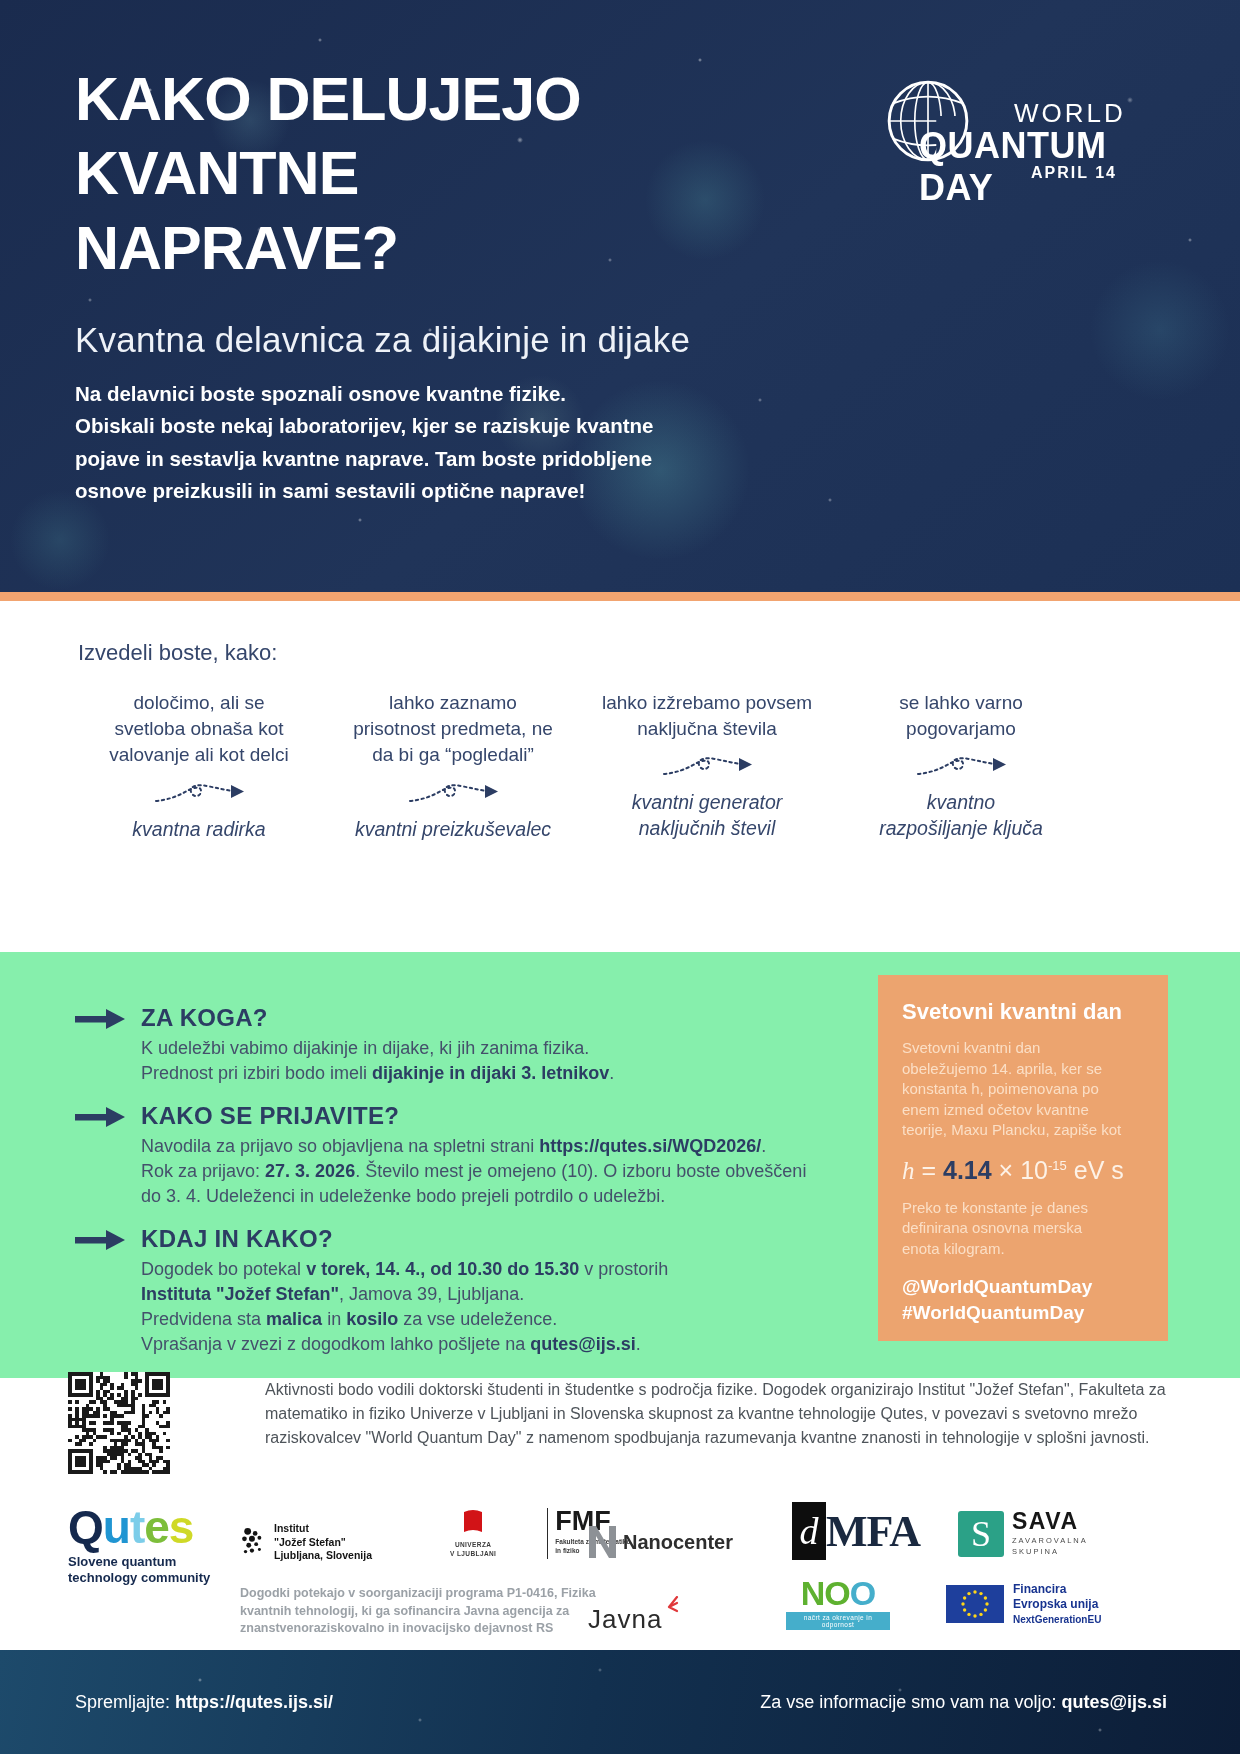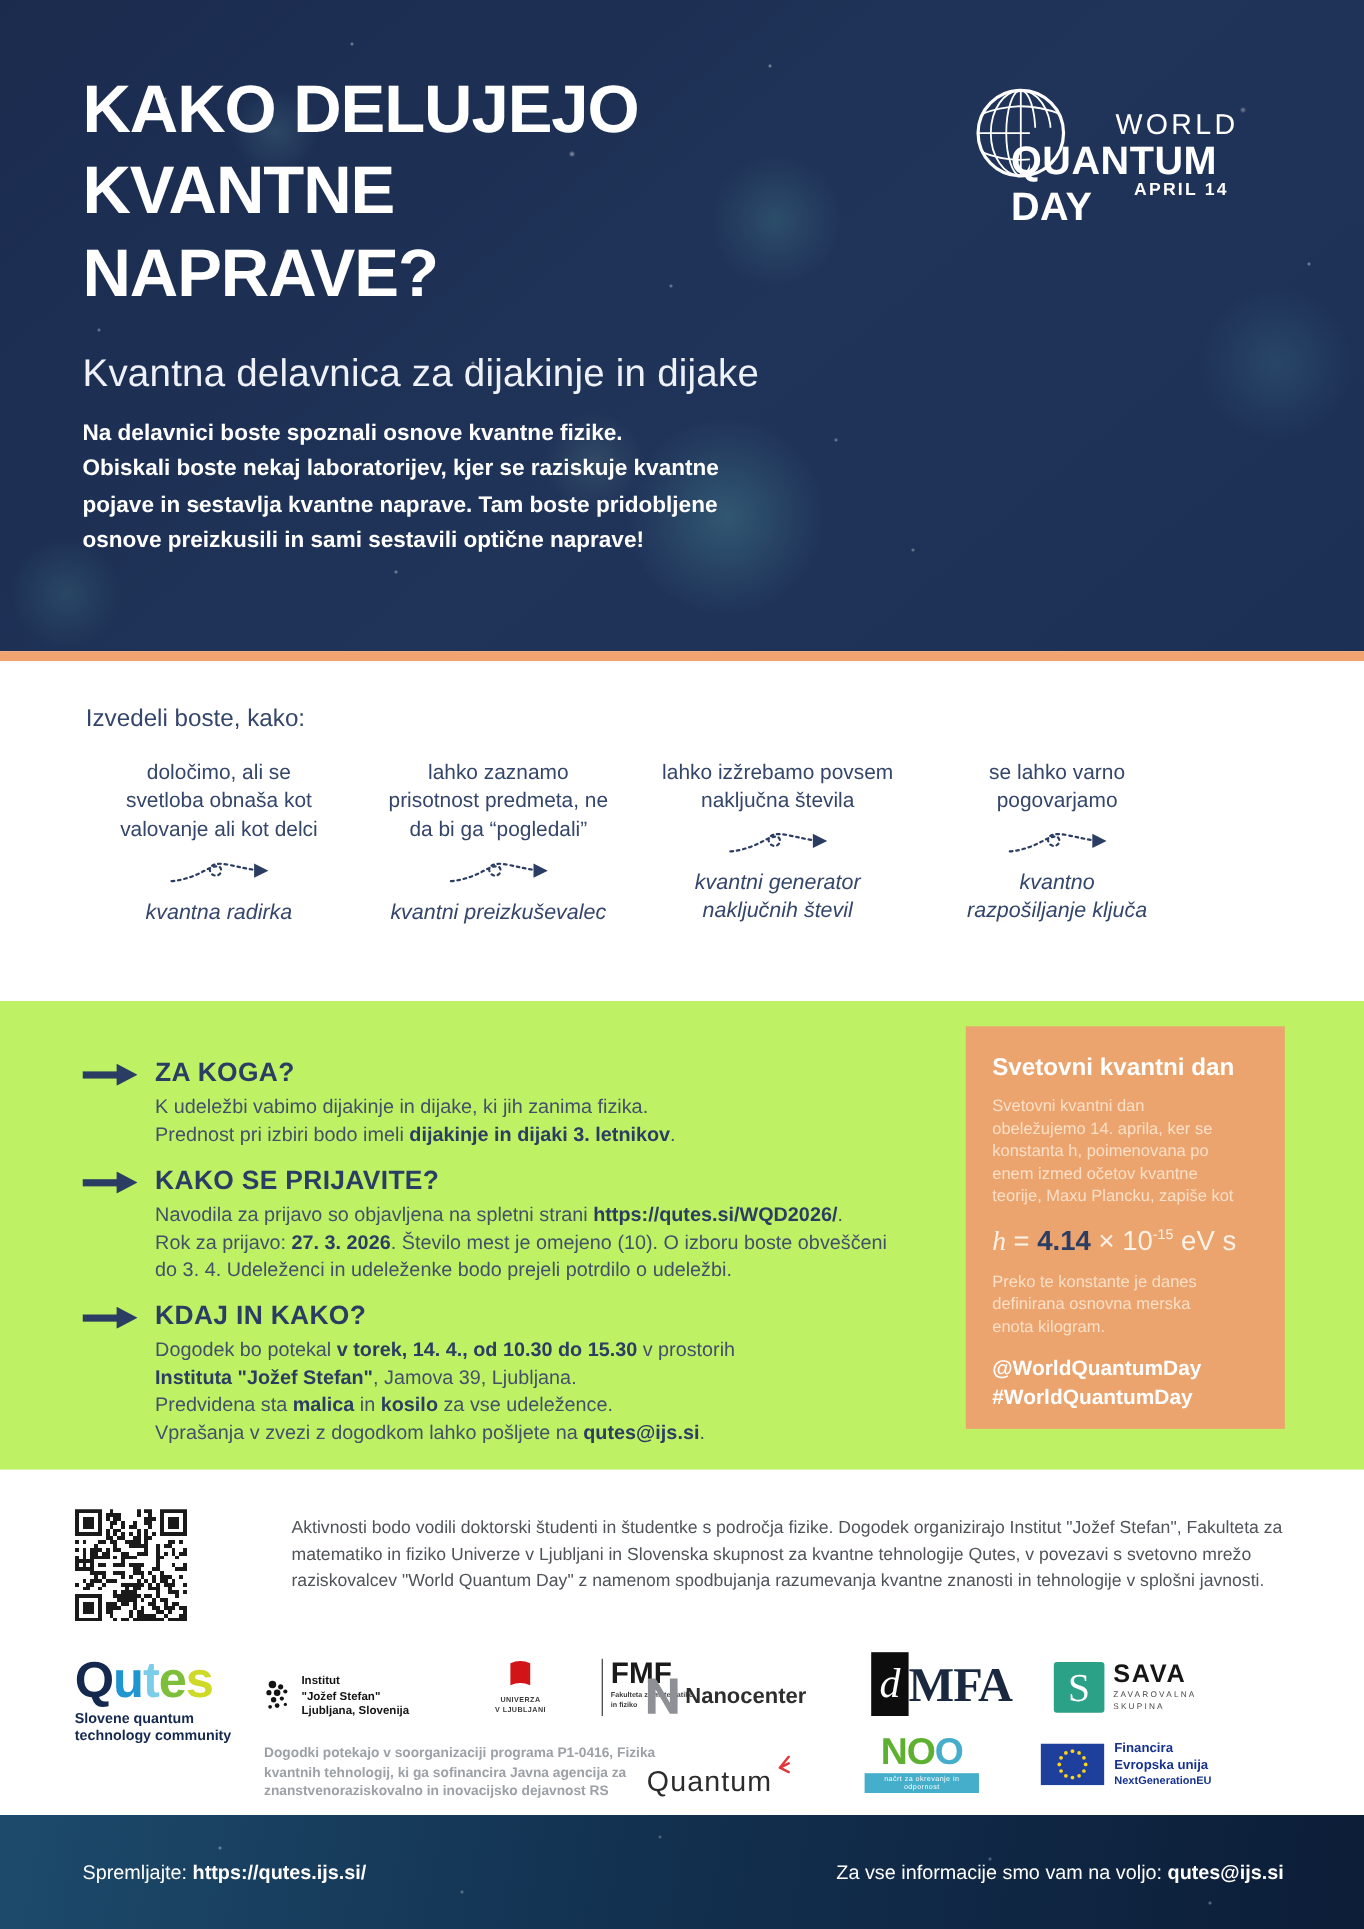--- a/index.html
+++ b/index.html
@@ -54,21 +54,21 @@
   
   .skills-heading{position:absolute;left:78px;top:640px;font-size:22px;color:#35466b;}
   .skills{position:absolute;left:80px;top:690px;width:1000px;display:grid;
           grid-template-columns:repeat(4,1fr);column-gap:16px;}
   .skill{text-align:center;color:#35466b;}
   .skill-desc{font-size:19px;line-height:1.38;white-space:pre-line;}
   .skill-arrow{display:block;margin:13px auto 9px;}
   .skill-label{font-size:19.5px;font-style:italic;line-height:1.3;white-space:pre-line;}
 
   
-  .peach{position:absolute;left:0;top:910px;width:100%;height:426px;background:#bef264;}
+  .peach{position:absolute;left:0;top:952px;width:100%;height:426px;background:#86efac;}
   .info-col{position:absolute;left:75px;top:52px;width:790px;}
   .info-block{display:flex;margin-bottom:16px;}
   .info-arrow{flex:0 0 50px;margin-top:5px;}
   .info-content{margin-left:16px;}
   .info-content h3{margin:0 0 4px;font-size:24px;color:#2c3d63;letter-spacing:.3px;}
   .info-line{margin:0;font-size:18px;color:#44506b;line-height:1.39;}
   .info-line .b{font-weight:700;color:#2c3d63;}
 
   .qbox{position:absolute;left:878px;top:23px;width:290px;height:366px;background:#eca46f;
         padding:24px 24px;box-sizing:border-box;color:#fff;}
@@ -664,21 +664,21 @@
       <div class="sava-name">SAVA</div>
       <div class="sava-sub">ZAVAROVALNA
 SKUPINA</div>
     </div>
   </div>
 
   <div class="program-note">Dogodki potekajo v soorganizaciji programa P1-0416, Fizika
 kvantnih tehnologij, ki ga sofinancira Javna agencija za
 znanstvenoraziskovalno in inovacijsko dejavnost RS</div>
 
-  <div class="siquid-logo"><span>Quantum</span><svg width="16" height="20" viewBox="0 0 16 20">
+  <div class="siquid-logo"><span>Javna</span><svg width="16" height="20" viewBox="0 0 16 20">
         <path d="M13 1 L5 11 M5 11 L13 15 M5 11 L13 7" stroke="#e0383a" stroke-width="2.2" fill="none" stroke-linecap="round"></path>
       </svg></div>
 
   <div class="noo-logo">
     <div class="noo-word"><span class="no0">N</span><span class="no1">O</span><span class="no2">O</span></div>
     <div class="noo-sub">načrt za okrevanje in odpornost</div>
   </div>
 
   <div class="eu-logo">
     <svg width="58" height="38" viewBox="0 0 58 38">

